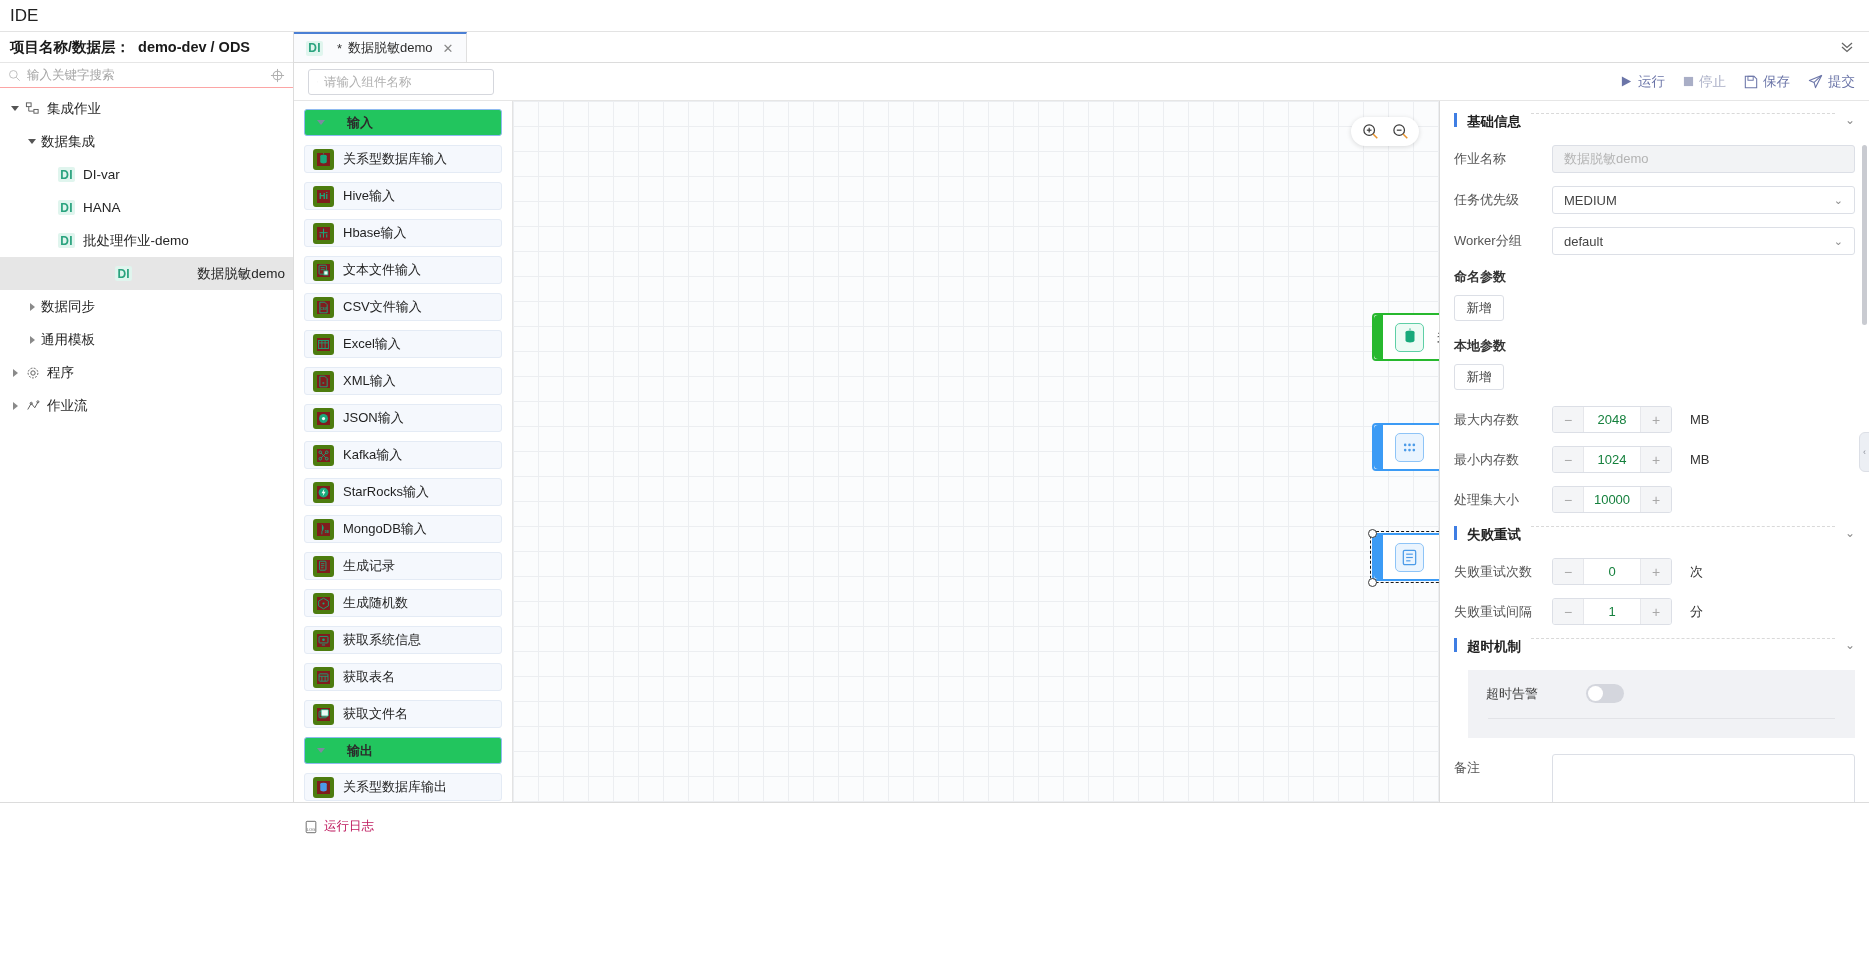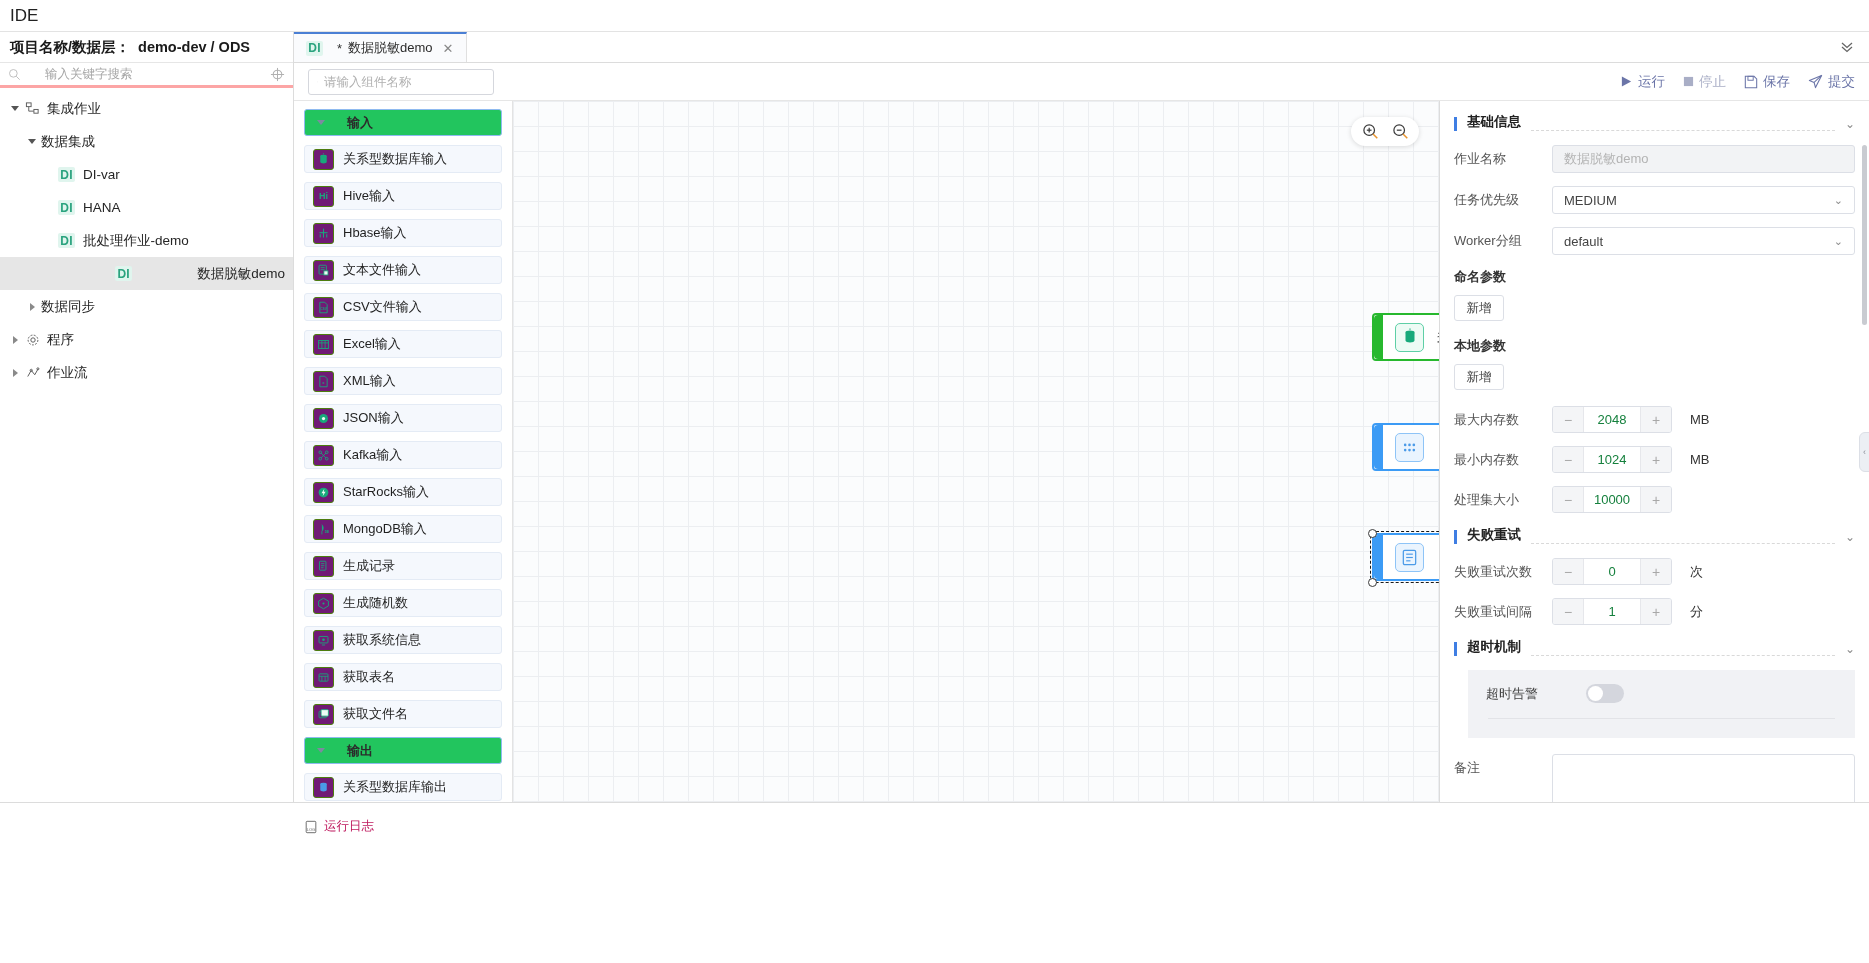--- a/index.html
+++ b/index.html
@@ -38,22 +38,22 @@
     padding:0 10px;
     font-weight:bold; font-size:14.5px; color:#1a1a1a;
     border-bottom:1px solid #e6e6e6;
     white-space:nowrap;
   }
   .proj-header .val { margin-left:8px; }
   .search-row {
     height:25px; flex:0 0 25px;
     display:flex; align-items:center;
     padding:0 8px;
-    border-bottom:3px solid #fca5a5;
-    gap:24px;
+    border-bottom:1px solid #fca5a5;
+    gap:6px;
   }
   .search-row .sicon { width:13px; height:13px; flex:0 0 13px; opacity:.55; }
   .search-row input {
     flex:1 1 auto; border:0; outline:0; font-size:12.5px;
     color:#333; background:transparent;
     font-family:inherit;
   }
   .search-row input::placeholder { color:#a6a6a6; }
   .search-row .target { width:15px; height:15px; flex:0 0 15px; opacity:.6; }
 
@@ -167,21 +167,21 @@
     height:28px; margin-bottom:9px;
     background:#f5f8fd; border:1px solid #e4ebf5; border-radius:3px;
     display:flex; align-items:center; gap:9px;
     padding:0 8px;
     font-size:13px; color:#1f1f1f;
     cursor:grab;
     white-space:nowrap;
   }
   .cico {
     width:21px;height:21px;flex:0 0 21px;border-radius:3px;
-    border:1px solid #4d7c0f; background:#701a75;
+    border:4px solid #4d7c0f; background:#7f1d1d;
     display:flex;align-items:center;justify-content:center;
     font-size:9px; color:#18a97b; font-weight:bold;
   }
   .cico svg { display:block; }
   .collapse-handle {
     position:absolute; right:-1px; top:50%; transform:translateY(-50%);
     width:11px; height:40px;
     background:#eceff4; border:1px solid #dcdfe6;
     border-radius:6px 0 0 6px;
     display:flex;align-items:center;justify-content:center;
@@ -240,21 +240,21 @@
   
   .props {
     width:430px; flex:0 0 430px;
     border-left:1px solid #dcdcdc;
     background:#fff;
     padding:12px 14px 0 14px;
     position:relative;
     overflow:hidden;
   }
   .sect {
-    display:flex; align-items:flex-end; gap:10px;
+    display:flex; align-items:flex-start; gap:10px;
     margin-bottom:14px;
   }
   .sect .tick { width:3px;height:14px;background:#3f7ee3;flex:0 0 3px; }
   .sect .stitle { font-weight:bold; font-size:13.5px; color:#222; white-space:nowrap;}
   .sect .dash { flex:1 1 auto; border-top:1px dashed #d9d9d9; height:1px; }
   .sect .chev { color:#8d8d8d; font-size:12px; cursor:pointer; }
 
   .frow { display:flex; align-items:center; margin-bottom:13px; }
   .flabel { width:98px; flex:0 0 98px; font-size:13px; color:#555; }
   .fctl { flex:1 1 auto; display:flex; align-items:center; gap:9px; }
@@ -382,20 +382,26 @@
             <span class="caret"></span>
             <span class="dibadge">DI</span>
             <span>数据脱敏demo</span>
           </div>
           <div class="tnode" style="padding-left: 25px;">
             <span class="caret">
               <i></i>
             </span>
             <span>数据同步</span>
           </div>
+          <div class="tnode" style="padding-left: 25px;">
+            <span class="caret">
+              <i></i>
+            </span>
+            <span>通用模板</span>
+          </div>
           <div class="tnode" style="padding-left: 8px;">
             <span class="caret">
               <i></i>
             </span>
             <span class="tico">
               <svg width="14" height="14" viewBox="0 0 16 16">
                 <circle cx="8" cy="8" r="2.5" fill="none" stroke="#5a5a5a" stroke-width="1.1"></circle>
                 <circle cx="8" cy="8" r="5.6" fill="none" stroke="#5a5a5a" stroke-width="1.1" stroke-dasharray="2.2 1.6"></circle>
               </svg>
             </span>

